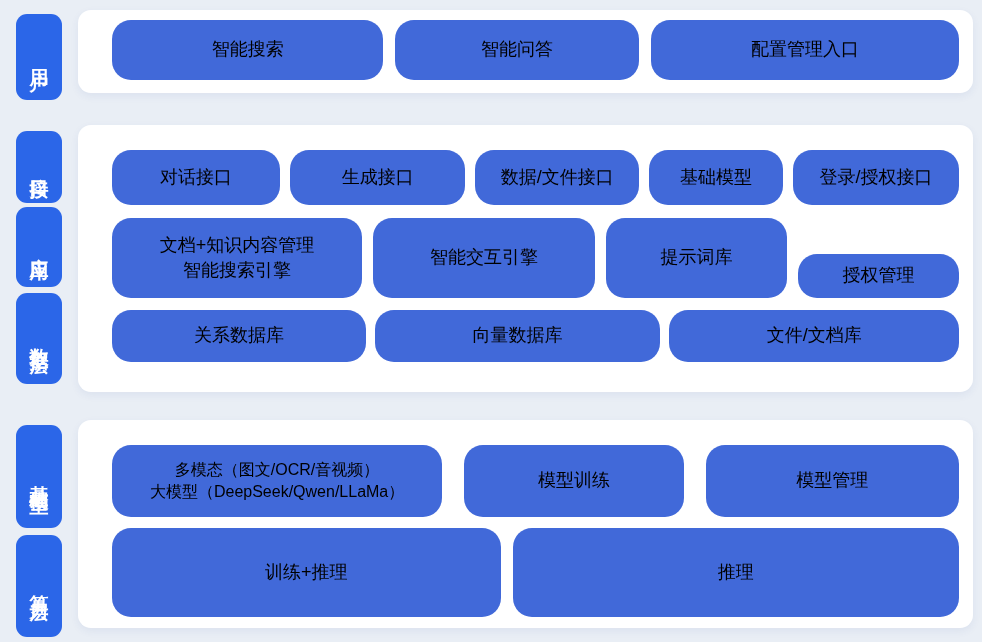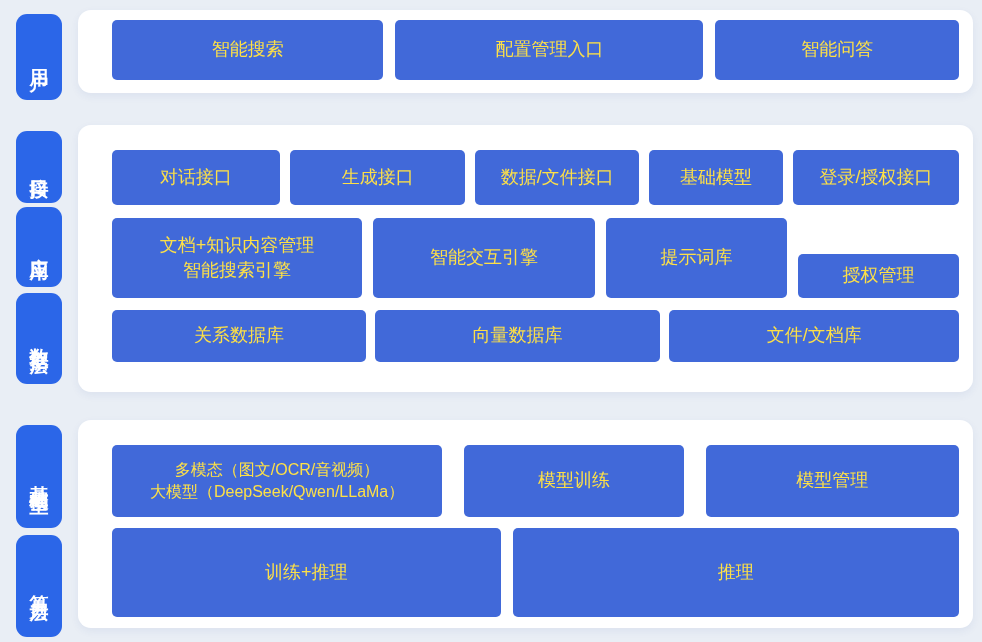--- a/index.html
+++ b/index.html
@@ -36,22 +36,22 @@
     margin-left:16px;
     margin-right:9px;
     background:#ffffff;
     border-radius:13px;
     box-shadow:0 3px 8px rgba(45,75,150,0.07);
     box-sizing:border-box;
   }
   .row { display:flex; }
   .btn {
     background:#4169d9;
-    color:#fde047;
-    border-radius:5px;
+    color:#000000;
+    border-radius:19px;
     display:flex; align-items:center; justify-content:center;
     text-align:center;
     font-size:18px;
     font-weight:500;
     line-height:1.4;
     white-space:pre-line;
     flex-basis:0;
     min-width:0;
     box-sizing:border-box;
   }
@@ -61,22 +61,22 @@
 
 <div class="canvas">
 
   <div class="section" style="margin-top:10px;">
     <div class="rail" style="margin-top:4px;">
       <div class="rail-label" style="height:86px;">用户</div>
     </div>
     <div class="panel" style="height:83px; padding:10px 14px 13px 34px;">
       <div class="row" style="height:60px; gap:12px;">
         <div class="btn" style="flex-grow:273;">智能搜索</div>
+        <div class="btn" style="flex-grow:245;">智能问答</div>
         <div class="btn" style="flex-grow:310;">配置管理入口</div>
-        <div class="btn" style="flex-grow:245;">智能问答</div>
       </div>
     </div>
   </div>
 
   <div class="section" style="margin-top:25px;">
     <div class="rail" style="margin-top:6px;">
       <div class="rail-label" style="height:72px;">接口</div>
       <div class="rail-label" style="height:80px; margin-top:4px;">应用</div>
       <div class="rail-label" style="height:91px; margin-top:6px;">数据层</div>
     </div>

